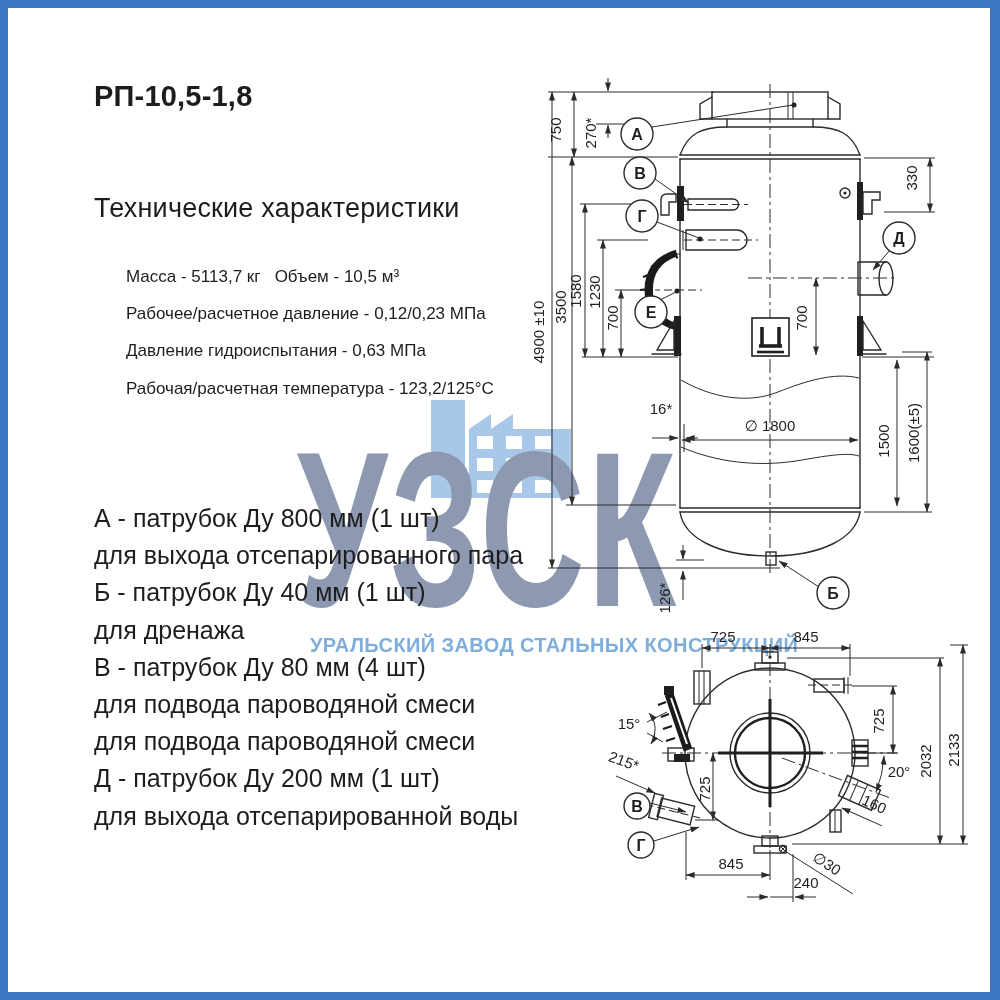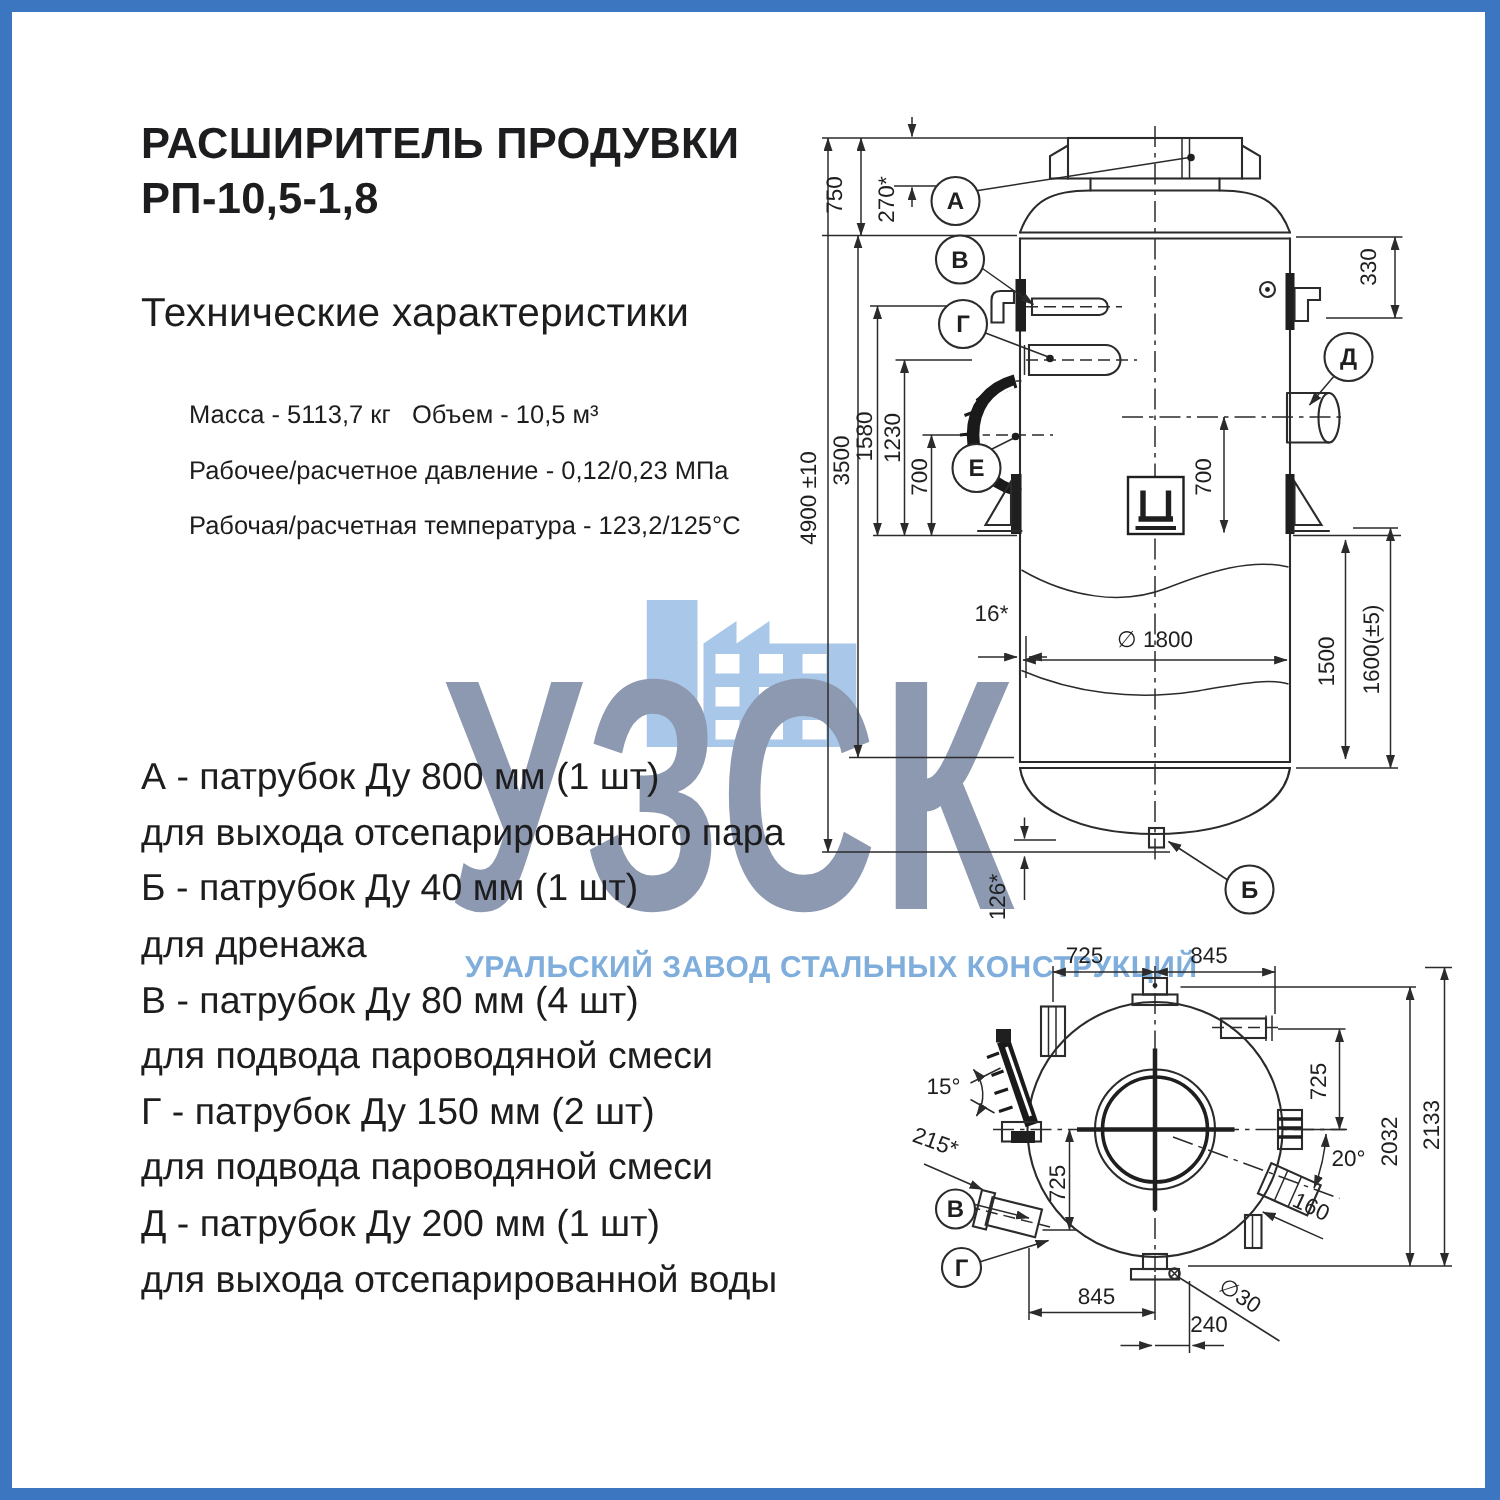--- a/index.html
+++ b/index.html
@@ -64,33 +64,31 @@
           <rect x="75" y="82" width="16" height="13"></rect>
           <rect x="104" y="82" width="16" height="13"></rect>
       </g>
     </svg>
     <div class="wm-abbr">УЗСК</div>
     <div class="wm-caption">УРАЛЬСКИЙ ЗАВОД СТАЛЬНЫХ КОНСТРУКЦИЙ</div>
   </div>
 
   <div class="content">
     <div class="title">
-      <div>РАСШИРИТЕЛЬ ПРОДУВКИ</div>
       <div>РП-10,5-1,8</div>
     </div>
     <div class="h2 spec">Технические характеристики</div>
-    <div class="speclist"><div>Масса - 5113,7 кг&nbsp;&nbsp;&nbsp;Объем - 10,5 м³</div><div>Рабочее/расчетное давление - 0,12/0,23 МПа</div><div>Рабочая/расчетная температура - 123,2/125°С</div></div>
+    <div class="speclist"><div>Масса - 5113,7 кг&nbsp;&nbsp;&nbsp;Объем - 10,5 м³</div><div>Рабочее/расчетное давление - 0,12/0,23 МПа</div><div>Давление гидроиспытания - 0,63 МПа</div><div>Рабочая/расчетная температура - 123,2/125°С</div></div>
     <div class="nozlist">
         <div>А - патрубок Ду 800 мм (1 шт)</div>
         <div>для выхода отсепарированного пара</div>
         <div>Б - патрубок Ду 40 мм (1 шт)</div>
         <div>для дренажа</div>
         <div>В - патрубок Ду 80 мм (4 шт)</div>
         <div>для подвода пароводяной смеси</div>
-        <div>Г - патрубок Ду 150 мм (2 шт)</div>
         <div>для подвода пароводяной смеси</div>
         <div>Д - патрубок Ду 200 мм (1 шт)</div>
         <div>для выхода отсепарированной воды</div>
       </div>
   </div>
 
   <div class="draw">
   <svg width="1000" height="1000" viewBox="0 0 1000 1000">
     <defs>
       <marker id="arr" markerWidth="11" markerHeight="8" refX="8.6" refY="3" orient="auto-start-reverse" markerUnits="userSpaceOnUse">

